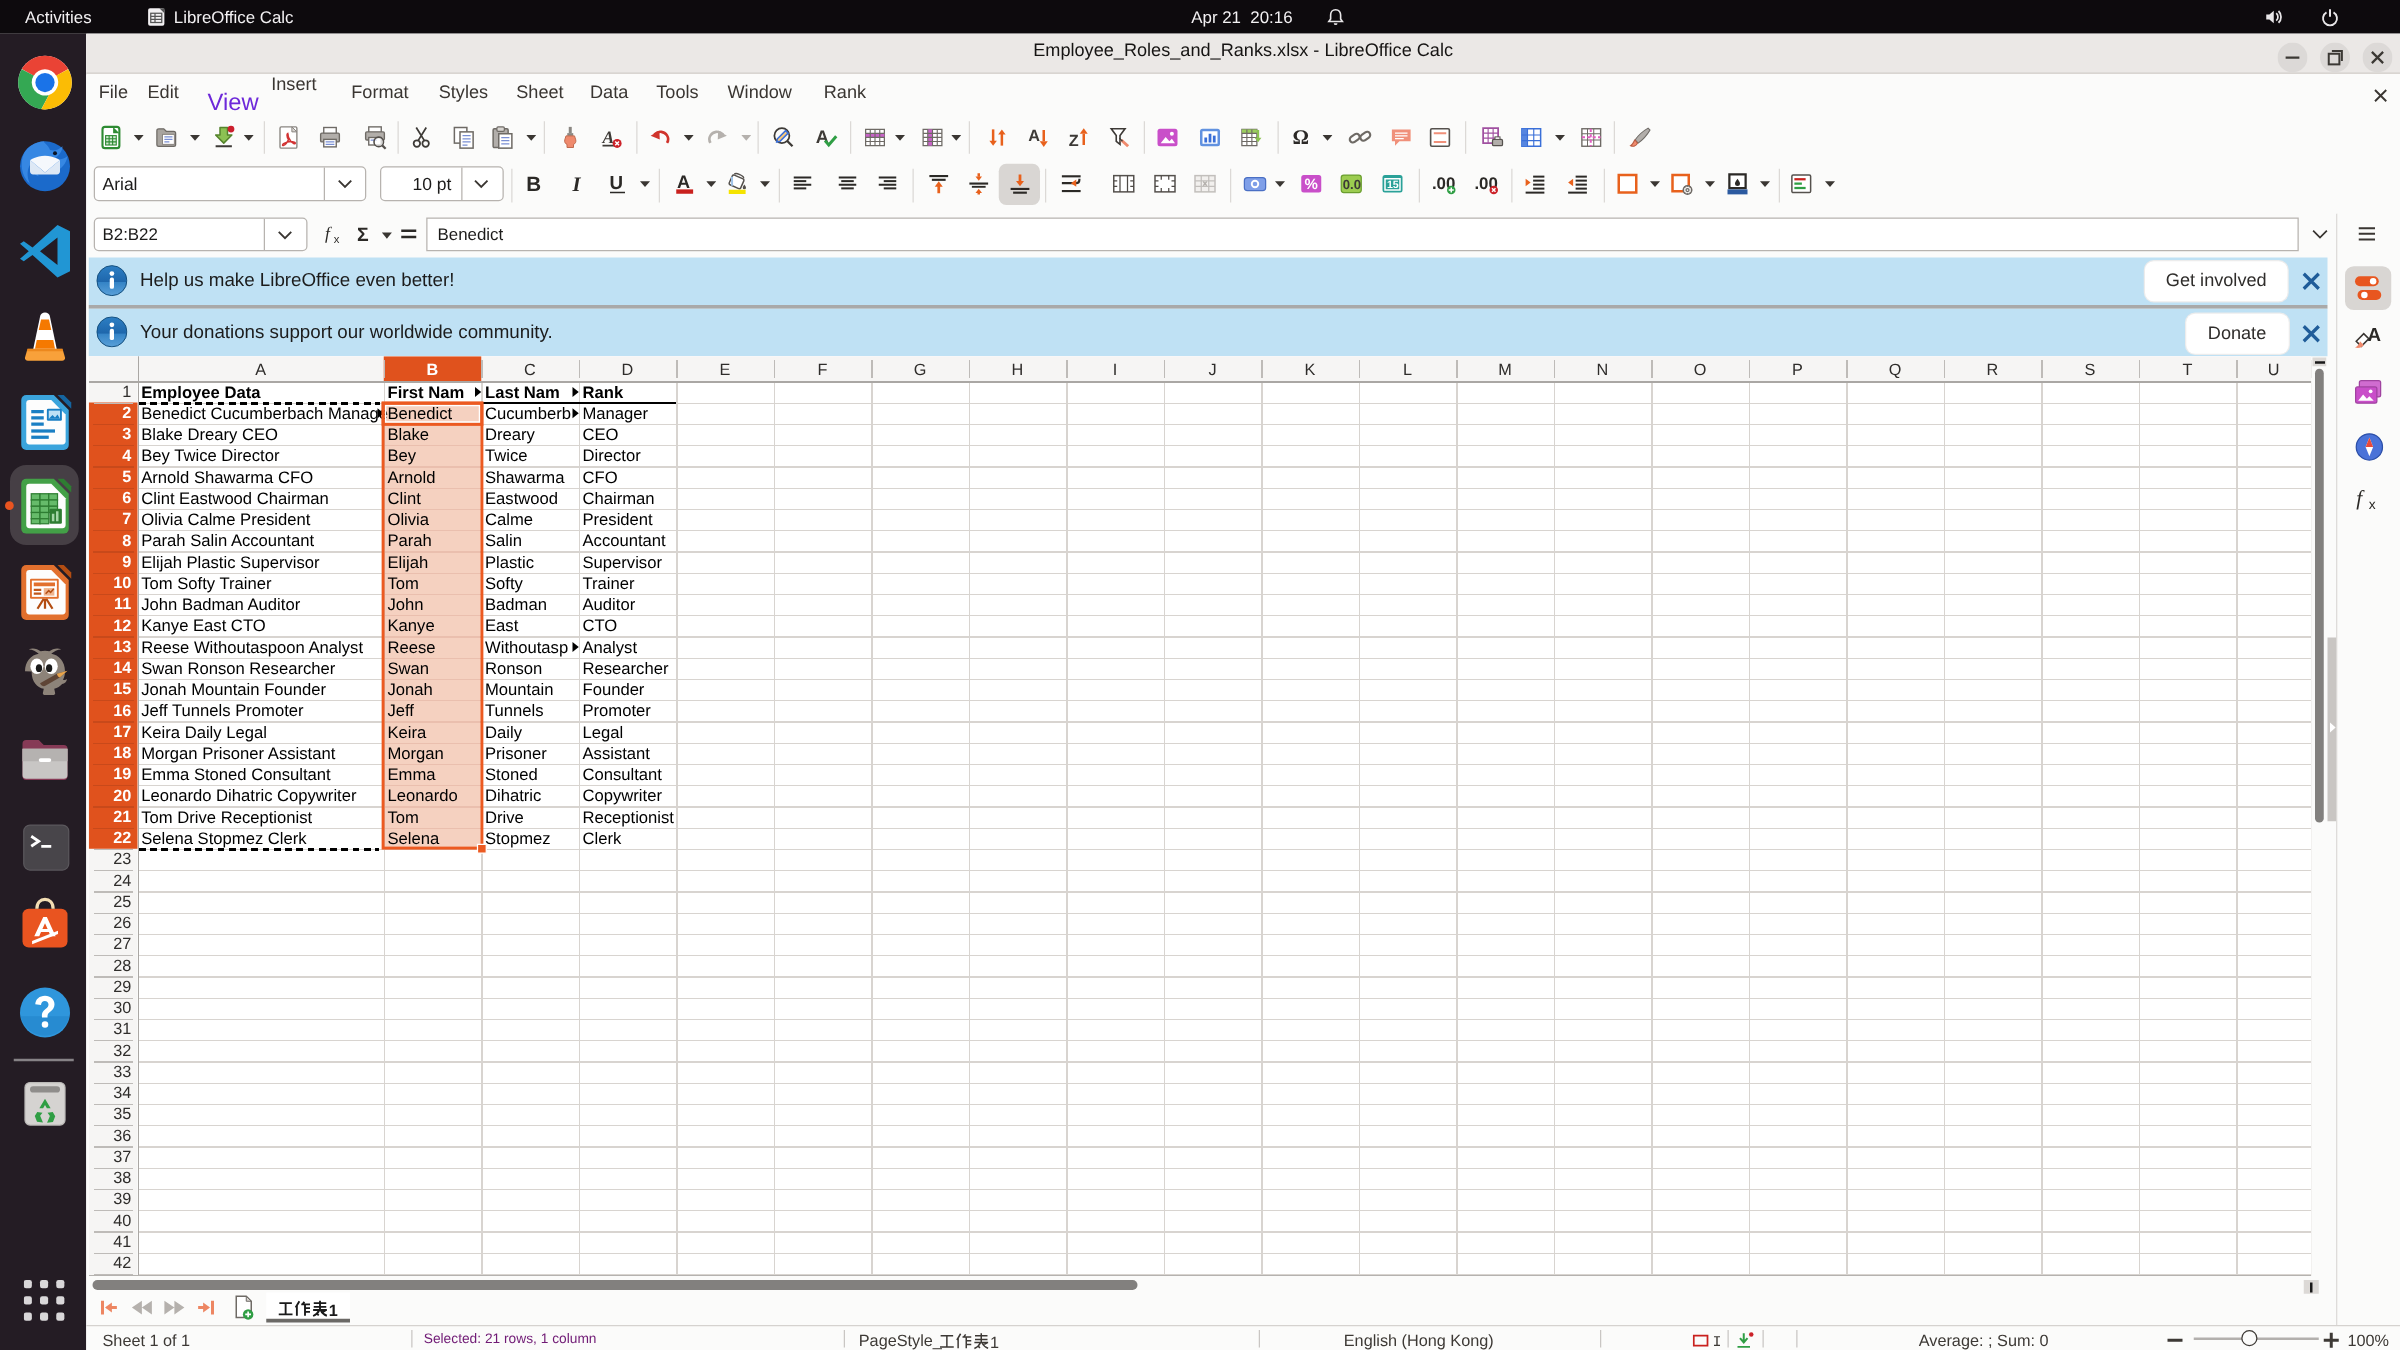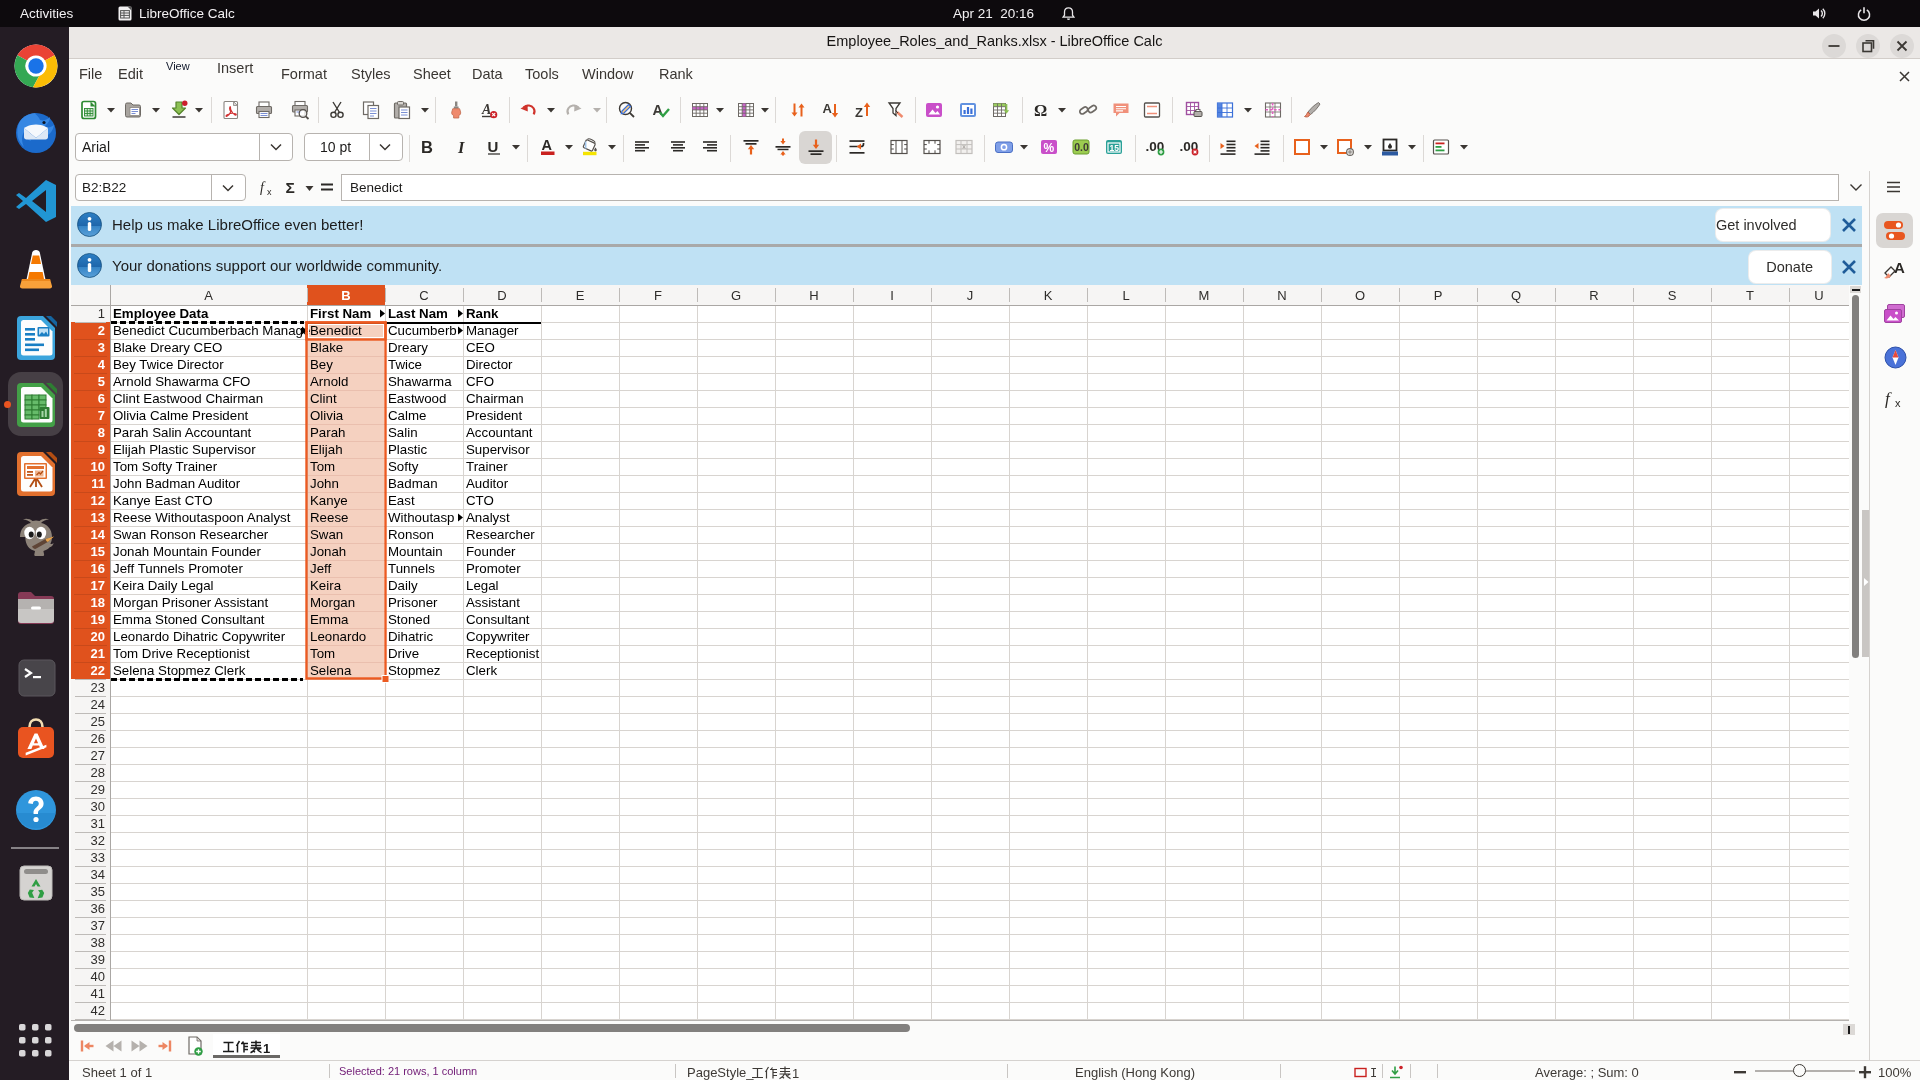--- a/index.html
+++ b/index.html
@@ -177,21 +177,21 @@
     <rect x="7" y="9" width="8.5" height="8.5" fill="none" stroke="#3b3834" stroke-width="1.6"></rect>
     <path d="M9.5 6.8 h8 v8" fill="none" stroke="#3b3834" stroke-width="1.6"></path>
   </svg>
 <svg style="position:absolute;left:1889.5px;top:33.5px" width="24" height="24" viewBox="0 0 24 24">
     <circle cx="12" cy="12" r="12" fill="#dcd9d7"></circle>
     <path d="M7.5 7.5 L16.5 16.5 M16.5 7.5 L7.5 16.5" stroke="#3b3834" stroke-width="1.8"></path>
   </svg>
 <div class="abs" style="left:69px;top:60px;width:1851px;height:28px;background:#fbfbfa"></div>
 <div class="abs" style="left:79px;top:66px;font-size:14.5px;color:#3a3632">File</div>
 <div class="abs" style="left:118px;top:66px;font-size:14.5px;color:#3a3632">Edit</div>
-<div class="abs" style="left:166px;top:60px;font-size:11px;color:#0f172a">View</div>
+<div class="abs" style="left:166px;top:72px;font-size:19px;color:#6d28d9">View</div>
 <div class="abs" style="left:217px;top:60px;font-size:14.5px;color:#3a3632">Insert</div>
 <div class="abs" style="left:281px;top:66px;font-size:14.5px;color:#3a3632">Format</div>
 <div class="abs" style="left:351px;top:66px;font-size:14.5px;color:#3a3632">Styles</div>
 <div class="abs" style="left:413px;top:66px;font-size:14.5px;color:#3a3632">Sheet</div>
 <div class="abs" style="left:472px;top:66px;font-size:14.5px;color:#3a3632">Data</div>
 <div class="abs" style="left:525px;top:66px;font-size:14.5px;color:#3a3632">Tools</div>
 <div class="abs" style="left:582px;top:66px;font-size:14.5px;color:#3a3632">Window</div>
 <div class="abs" style="left:659px;top:66px;font-size:14.5px;color:#3a3632">Rank</div>
 <svg style="position:absolute;left:1898px;top:70px" width="13" height="13" viewBox="0 0 13 13">
     <path d="M2 2 L11 11 M11 2 L2 11" stroke="#3a3632" stroke-width="1.5"></path>
@@ -404,21 +404,21 @@
     <path d="M6 12 c-1.5 1.5 -1 3 -3.5 4.5 c2 1 4.5 0.5 5.5 -2 z" fill="#ef8a6d" stroke="#b85c42" stroke-width="0.9"></path>
   </svg>
 <div class="abs" style="left:75px;top:133px;width:218px;height:28px;background:#fff;border:1px solid #b7b3af;border-radius:4px"></div>
 <div style="position:absolute;left:259px;top:134px;width:1px;height:26px;background:#b7b3af"></div>
 <div class="abs" style="left:82px;top:139px;font-size:14px;color:#1c1b1a">Arial</div>
 <svg style="position:absolute;left:270px;top:143px" width="12" height="8" viewBox="0 0 12 8">
     <path d="M1 1.5 l5 5 l5 -5" fill="none" stroke="#3a3632" stroke-width="1.5"></path>
   </svg>
 <div class="abs" style="left:304px;top:133px;width:99px;height:28px;background:#fff;border:1px solid #b7b3af;border-radius:4px"></div>
 <div style="position:absolute;left:369px;top:134px;width:1px;height:26px;background:#b7b3af"></div>
-<div class="abs" style="left:320px;top:139px;font-size:14px;color:#1c1b1a">10 pt</div>
+<div class="abs" style="left:330px;top:139px;font-size:14px;color:#1c1b1a">10 pt</div>
 <svg style="position:absolute;left:379px;top:143px" width="12" height="8" viewBox="0 0 12 8">
     <path d="M1 1.5 l5 5 l5 -5" fill="none" stroke="#3a3632" stroke-width="1.5"></path>
   </svg>
 <div style="position:absolute;left:409px;top:135px;width:1px;height:27px;background:#dcd9d6"></div>
 <svg style="position:absolute;left:418.0px;top:137px" width="20" height="20" viewBox="0 0 20 20">
     <text x="3" y="15.5" font-size="16.5" font-weight="bold" fill="#2b2926">B</text>
   </svg>
 <svg style="position:absolute;left:452.0px;top:137px" width="20" height="20" viewBox="0 0 20 20">
     <text x="6" y="15.5" font-size="16.5" font-style="italic" font-weight="bold" fill="#2b2926" font-family="Liberation Serif">I</text>
   </svg>
@@ -629,21 +629,21 @@
         <stop offset="0.56" stop-color="#3584c6"></stop>
         <stop offset="1" stop-color="#5aa0d8"></stop>
       </linearGradient>
     </defs>
     <circle cx="12.5" cy="12.5" r="12" fill="url(#gi212)" stroke="#16507e" stroke-width="0.8"></circle>
     <circle cx="12.5" cy="6.8" r="1.9" fill="#fff"></circle>
     <rect x="10.8" y="10" width="3.4" height="9" rx="1.5" fill="#fff"></rect>
   </svg>
 <div class="abs" style="left:112px;top:216px;font-size:15px;color:#1c1c1c">Help us make LibreOffice even better!</div>
 <div class="abs" style="left:1716px;top:209px;width:114px;height:32px;background:#fff;border-radius:7px;box-shadow:0 0 0 1px #ececec"></div>
-<div class="abs" style="left:1716px;top:217px;width:114px;text-align:left;font-size:14.5px;color:#2f2d2b">Get involved</div>
+<div class="abs" style="left:1716px;top:217px;width:114px;text-align:center;font-size:14.5px;color:#2f2d2b">Get involved</div>
 <svg style="position:absolute;left:1841px;top:217px" width="16" height="16" viewBox="0 0 16 16">
     <path d="M2 2 L14 14 M14 2 L2 14" stroke="#1f5c99" stroke-width="2.6"></path>
   </svg>
 <svg style="position:absolute;left:77px;top:253px" width="25" height="25" viewBox="0 0 25 25">
     <defs>
       <linearGradient id="gi253" x1="0" y1="0" x2="0" y2="1">
         <stop offset="0" stop-color="#2d7fc4"></stop>
         <stop offset="0.55" stop-color="#1e66ab"></stop>
         <stop offset="0.56" stop-color="#3584c6"></stop>
         <stop offset="1" stop-color="#5aa0d8"></stop>

